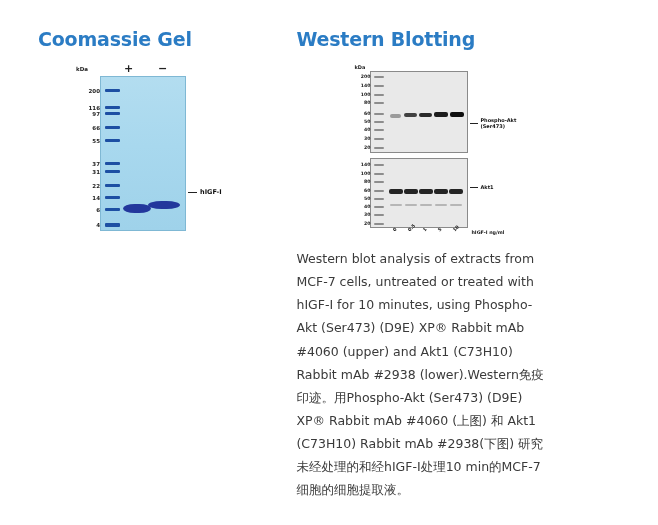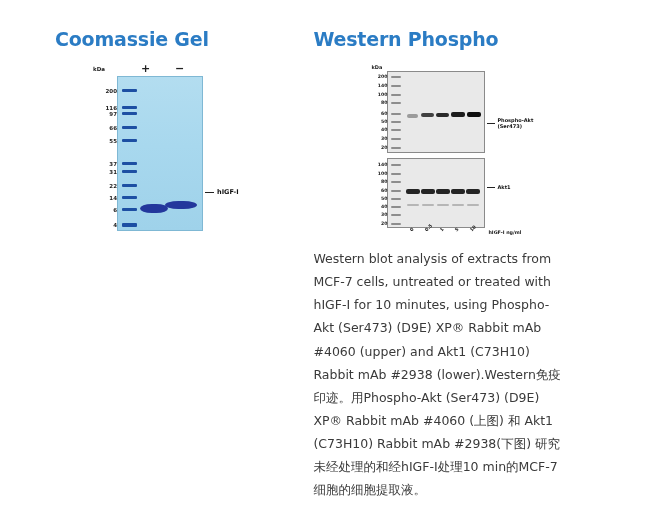--- a/index.html
+++ b/index.html
@@ -12,21 +12,20 @@
     height: 525px;
     font-family: "DejaVu Sans", sans-serif;
     color: #333333;
     overflow: hidden;
   }
   .page {
     position: relative;
     width: 564px;
     height: 525px;
     box-sizing: border-box;
-    margin-left: 17px;
   }
   .columns {
     display: flex;
     flex-direction: row;
     padding: 28px 0 0 0;
   }
   .col {
     width: 329px;
     box-sizing: border-box;
     padding: 0 18px 0 38px;
@@ -311,21 +310,21 @@
           <div class="gel-callout">
             <span class="tick"></span>
             <span class="txt">hIGF-I</span>
           </div>
         </div>
       </div>
 
     </div>
 
     <div class="col right">
-      <h2 class="heading">Western Phospho</h2>
+      <h2 class="heading">Western Blotting</h2>
 
       <div class="figure-wrap">
         <div class="blot-fig">
 
           <div class="blot-kda">kDa</div>
 
           <div class="blot-panel upper">
             <div class="blot-marker" style="top:4px;">
               <span class="blot-marker-label">200</span>
             </div>

